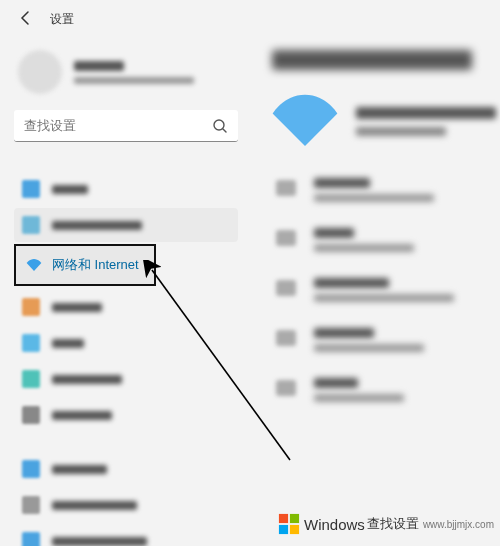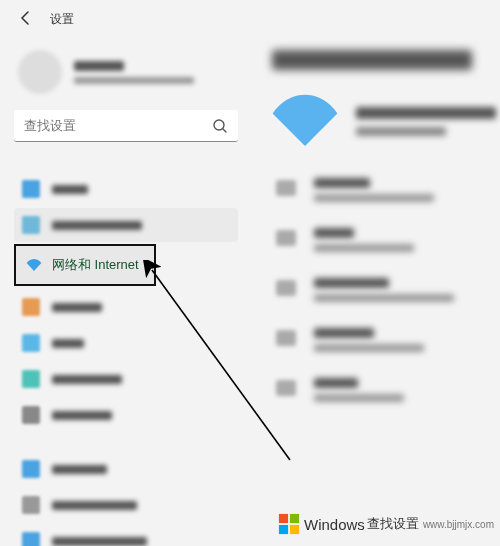--- a/index.html
+++ b/index.html
@@ -112,21 +112,21 @@
     }
     .nav-icon.sharp { filter: none; }
     .nav-label-blur {
       height: 9px;
       background: #555;
       filter: blur(2.5px);
       border-radius: 2px;
     }
     .nav-label {
       font-size: 13px;
-      color: #14532d;
+      color: #0369a1;
     }
     .wifi-icon {
       width: 16px;
       height: 16px;
     }
     .content {
       flex: 1;
       padding: 12px 0 0 26px;
     }
     .page-title-blur {

